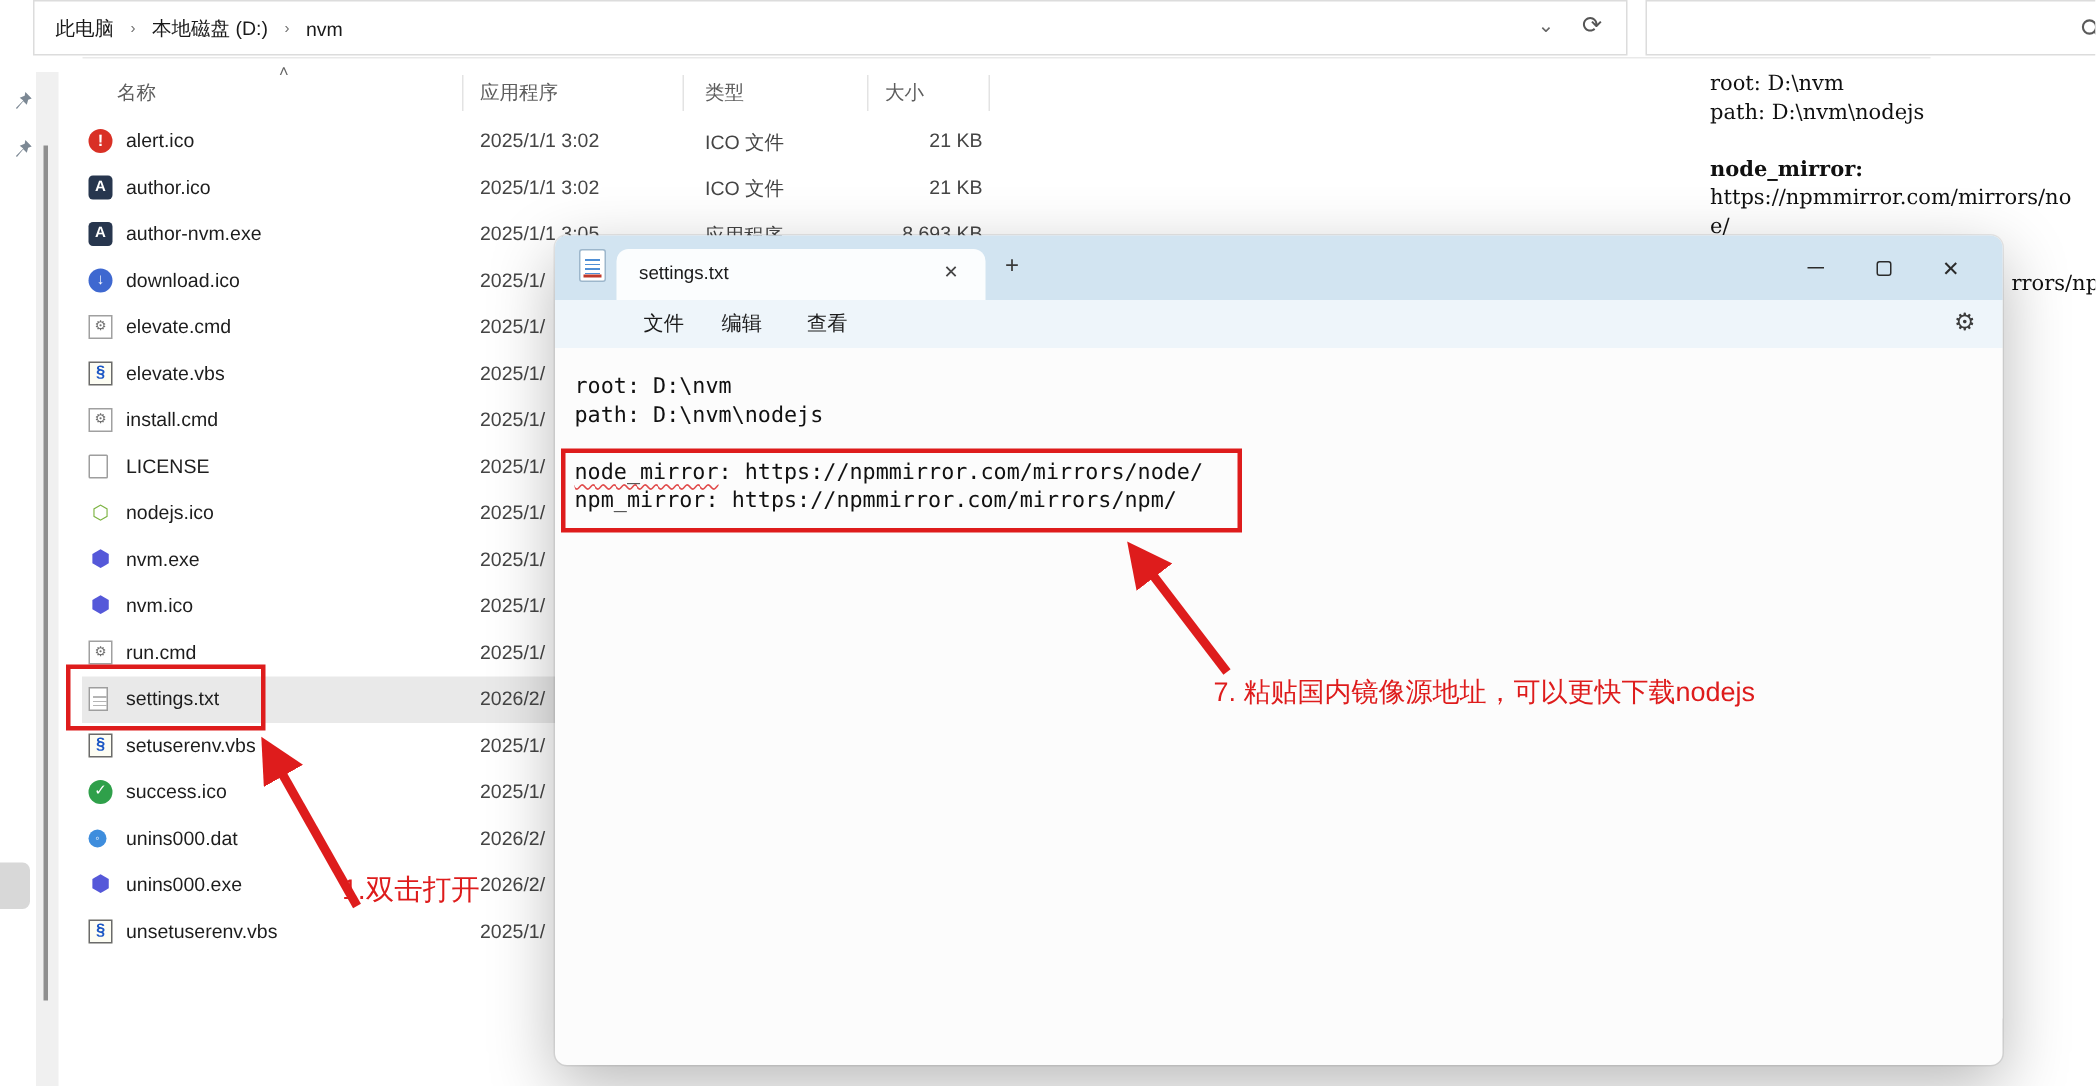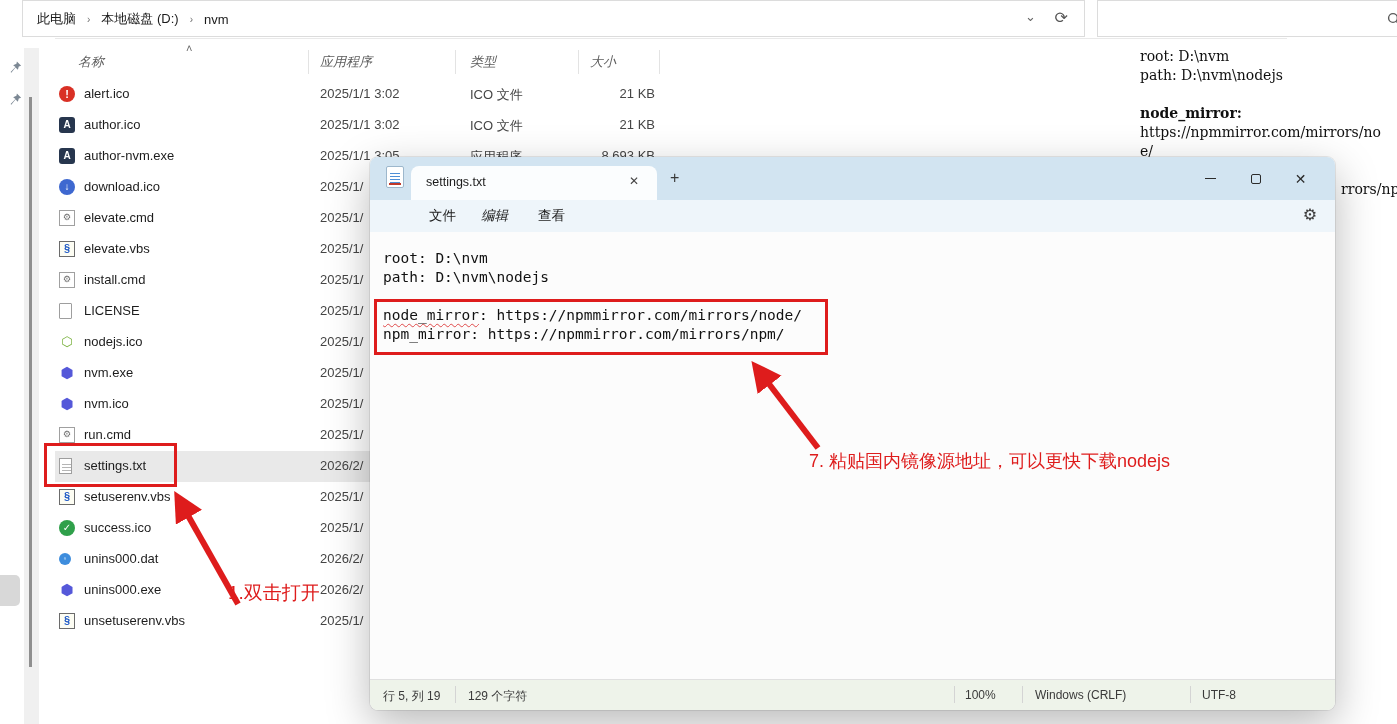--- a/index.html
+++ b/index.html
@@ -19,21 +19,21 @@
 
   
   .leftrail{position:absolute;left:0;top:38px;width:55px;height:686px;background:#fff;}
   .pin{position:absolute;left:8px;width:15px;height:15px;}
   .sb-track{position:absolute;left:24px;top:10px;width:15px;height:676px;background:#f0f0f0;}
   .sb-thumb{position:absolute;left:29px;top:59px;width:3px;height:570px;background:#8f8f8f;}
   .graybox{position:absolute;left:-8px;top:537px;width:28px;height:31px;background:#d8d8d8;border-radius:5px;}
 
   
   .listhead{position:absolute;left:0;top:48px;width:680px;height:28px;font-size:13px;color:#5d5d5d;}
-  .colname{position:absolute;top:5px;font-style:italic;}
+  .colname{position:absolute;top:5px;}
   .sortcaret{position:absolute;left:186px;top:-6px;color:#666;font-size:11px;}
   .coldiv{position:absolute;top:2px;width:1px;height:24px;background:#e3e3e3;}
 
   
   .filelist{position:absolute;left:0;top:79px;width:662px;}
   .file-row{position:relative;height:31px;width:662px;font-size:13px;color:#1d1d1d;}
   .file-row.selected{background:linear-gradient(to right,transparent 55px,#e9e9e9 55px);}
   .f-icon{position:absolute;left:59px;top:7px;width:16px;height:16px;}
   .f-name{position:absolute;left:84px;top:7px;}
   .f-date{position:absolute;left:320px;top:7px;color:#454545;}
@@ -298,41 +298,30 @@
             <span class="glyph-max"></span>
           </span>
         <span class="np-ctl">
             <span class="glyph-x">✕</span>
           </span>
       </div>
     </div>
     <div class="np-menubar">
       <span class="np-gear">⚙</span>
     <span class="np-menu" style="left: 15px;">文件</span>
-        <span class="np-menu" style="left: 67px; font-style: italic;">编辑</span>
+        <span class="np-menu" style="left: 67px;">编辑</span>
         <span class="np-menu" style="left: 124px;">查看</span>
       </div>
     <div class="np-content" id="np-lines">
         <div class="np-line" style="top: 17px;">root: D:\nvm</div>
         <div class="np-line" style="top: 36px;">path: D:\nvm\nodejs</div>
         <div class="np-line" style="top: 55px;"></div>
         <div class="np-line" style="top: 93px;">npm_mirror: https://npmmirror.com/mirrors/npm/</div>
         <div class="np-line" style="top: 74px;"><span class="squiggle">node_mirror</span>: https://npmmirror.com/mirrors/node/</div>
       </div>
-    <div class="np-status">
-      <span class="st" style="left:13px">行 5, 列 19</span>
-      <span class="st-sep" style="left:85px"></span>
-      <span class="st" style="left:98px">129 个字符</span>
-      <span class="st-sep" style="left:584px"></span>
-      <span class="st" style="left:595px">100%</span>
-      <span class="st-sep" style="left:652px"></span>
-      <span class="st" style="left:665px">Windows (CRLF)</span>
-      <span class="st-sep" style="left:820px"></span>
-      <span class="st" style="left:832px">UTF-8</span>
-    </div>
   </div>
 
   <div class="redbox box1"></div>
   <div class="redbox box2"></div>
   <svg class="arrows" viewBox="0 0 1397 724">
     <defs>
       <marker id="ah" markerWidth="8" markerHeight="8" refX="1" refY="2.5" orient="auto" markerUnits="strokeWidth">
         <path d="M0,0 L5,2.5 L0,5 Z" fill="#de1c1c"></path>
       </marker>
     </defs>

